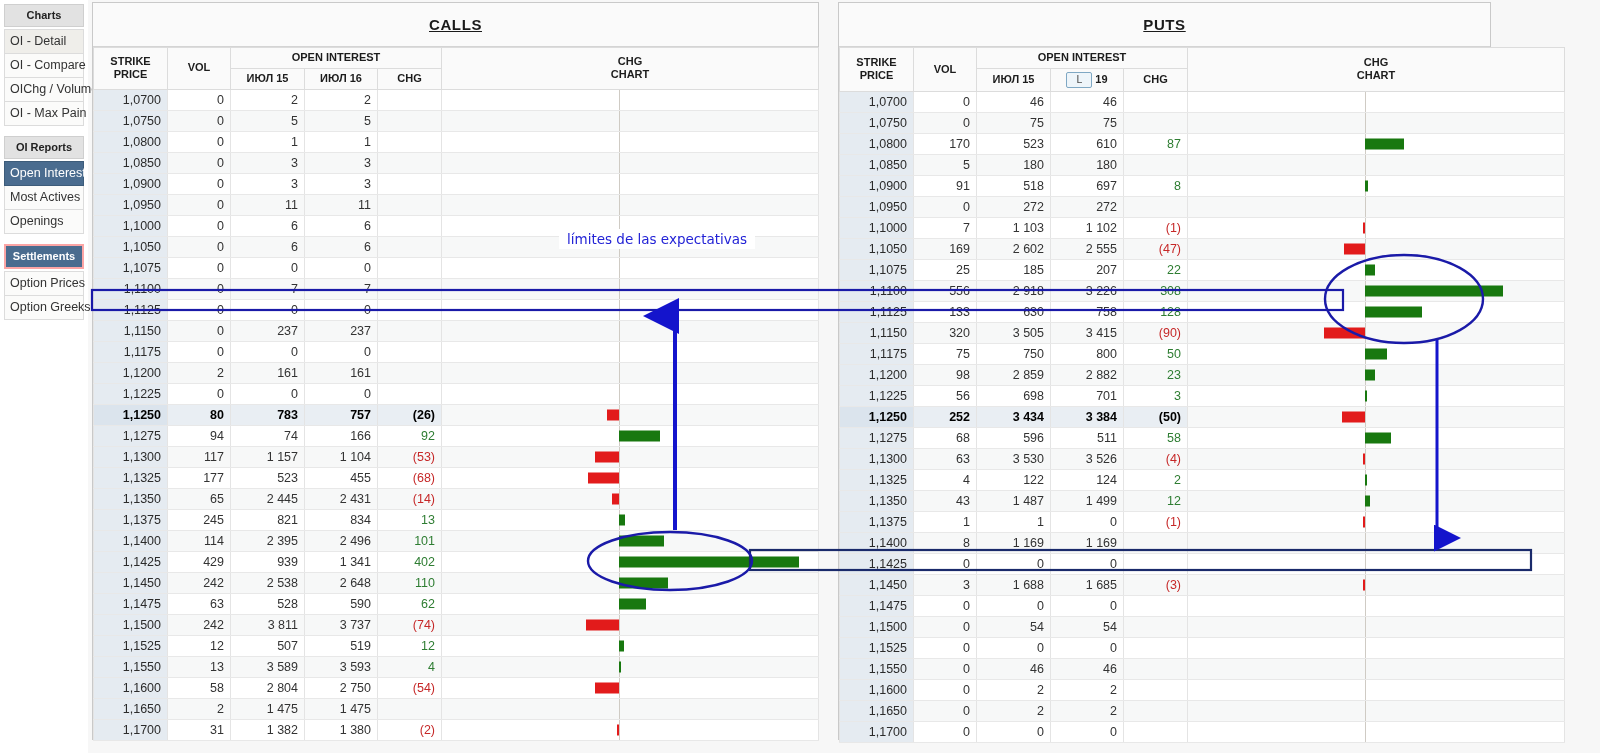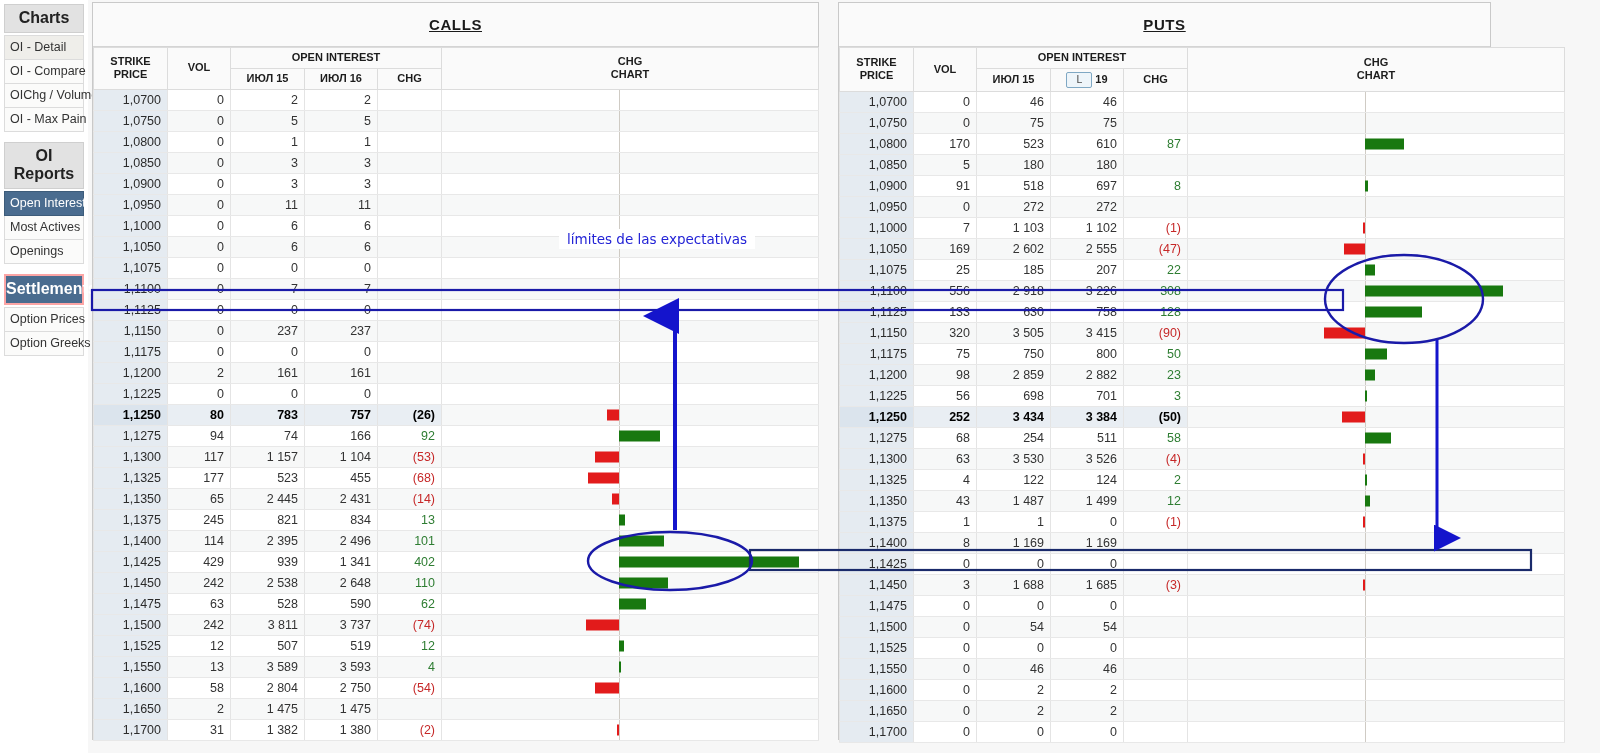--- a/index.html
+++ b/index.html
@@ -20,21 +20,21 @@
   #sidebar {
     position: absolute; left: 0; top: 0;
     width: 88px; height: 753px;
     background: #ffffff;
     padding: 4px 2px 0 2px;
   }
   .side-group-head {
     background: #e2e2e2;
     border: 1px solid #cfcfcf;
     color: #222;
-    font-size: 16px;
+    font-size: 11px;
     font-weight: bold;
     text-align: center;
     padding: 4px 0 5px 0;
     margin: 0 2px 2px 2px;
   }
   .side-group-head.blue {
     background: #4a6c8f;
     color: #ffffff;
     border: 2px solid #fca5a5;
   }
@@ -763,21 +763,21 @@
             <td class="c-oi2">3 384</td>
             <td class="c-chg neg">(50)</td>
             <td class="chartcell">
               <div class="zero"></div>
               <div class="bar dn" style="left: 41.0476%; width: 5.95238%;"></div>
             </td>
           </tr>
           <tr class="">
             <td class="strike">1,1275</td>
             <td class="c-vol">68</td>
-            <td class="c-oi1">254</td>
+            <td class="c-oi1">596</td>
             <td class="c-oi2">511</td>
             <td class="c-chg pos">58</td>
             <td class="chartcell">
               <div class="zero"></div>
               <div class="bar up" style="left: 47%; width: 6.90476%;"></div>
             </td>
           </tr>
           <tr class="odd">
             <td class="strike">1,1300</td>
             <td class="c-vol">63</td>

